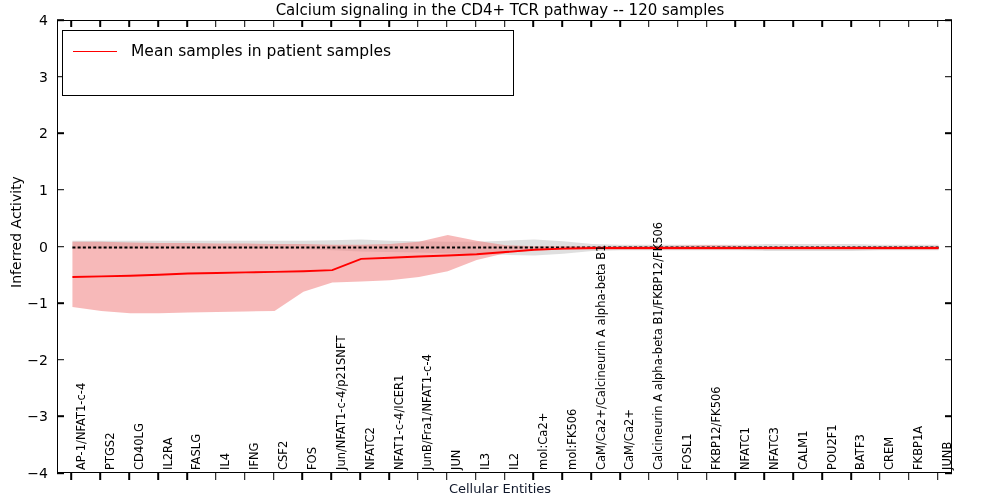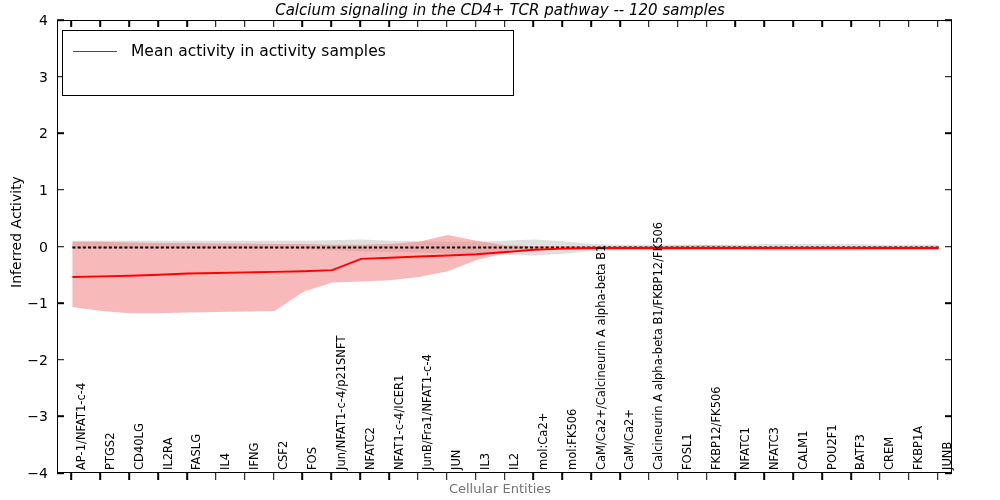--- a/index.html
+++ b/index.html
@@ -1,21 +1,21 @@
 <!DOCTYPE html>
 <html><head>
 <meta charset="utf-8">
 <style>
   html,body{margin:0;padding:0;background:#ffffff;}
   body{width:1000px;height:500px;font-family:"DejaVu Sans",sans-serif;overflow:hidden;}
   #stage{position:relative;width:1000px;height:500px;}
 
   .chart-title{
     position:absolute;left:0;top:1px;width:1000px;text-align:center;
-    font-size:15px;color:#000;letter-spacing:0px;font-style:italic;
+    font-size:15px;color:#000;letter-spacing:0px;
   }
 
   .plot-frame{
     position:absolute;left:57px;top:20px;width:895px;height:453px;
     border:1.6px solid #000;box-sizing:border-box;background:#fff;
   }
 
   .svg-layer{position:absolute;left:0;top:0;width:895px;height:453px;}
   .ylabels{position:absolute;left:0;top:20px;width:57px;height:453px;}
   .ylabels span{
@@ -34,21 +34,21 @@
   .xtick{position:absolute;top:473px;width:1.6px;height:7px;background:#000;transform:translateX(-50%);}
   .xtick-t{position:absolute;top:20px;width:1.6px;height:7px;background:#000;transform:translateX(-50%);}
   .xlab{
     position:absolute;top:470px;
     font-size:11.5px;color:#000;white-space:nowrap;
     transform-origin:left top;transform:rotate(-90deg);
     line-height:11.5px;
   }
   .xlabel-axis{
     position:absolute;left:0;top:481px;width:1000px;text-align:center;
-    font-size:13px;color:#737373;
+    font-size:13px;color:#0f172a;
   }
 
   
   .legend{
     position:absolute;left:62px;top:30px;width:452px;height:66px;
     border:1.6px solid #000;background:#fff;box-sizing:border-box;
     padding:6px 10px 0 10px;
   }
   .legend-row{display:flex;align-items:center;height:28px;}
   .legend-swatch{width:44px;height:0;border-top:1.8px solid #000;margin-right:14px;flex:none;}
@@ -198,17 +198,17 @@
       <div class="xlab" style="left: 884.323px;">CREM</div>
       <div class="xlab" style="left: 913.194px;">FKBP1A</div>
       <div class="xlab" style="left: 942.065px;">JUNB</div>
     </div>
 
   <div class="xlabel-axis">Cellular Entities</div>
 
   <div class="legend">
     <div class="legend-row">
       <span class="legend-swatch red"></span>
-      <span class="legend-text">Mean activity in activity samples</span>
+      <span class="legend-text">Mean samples in patient samples</span>
     </div>
   </div>
 
 </div>
 
 </body></html>

